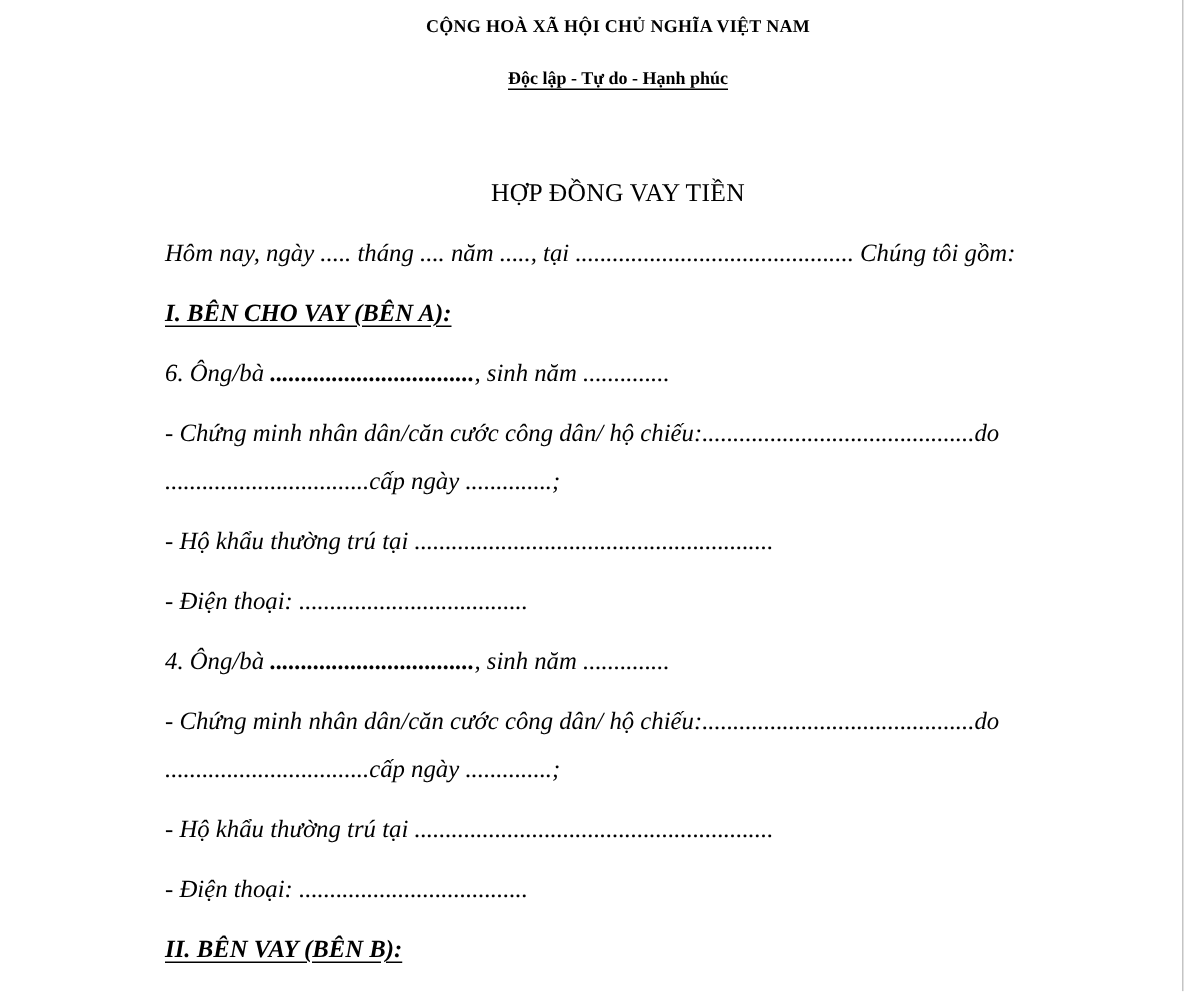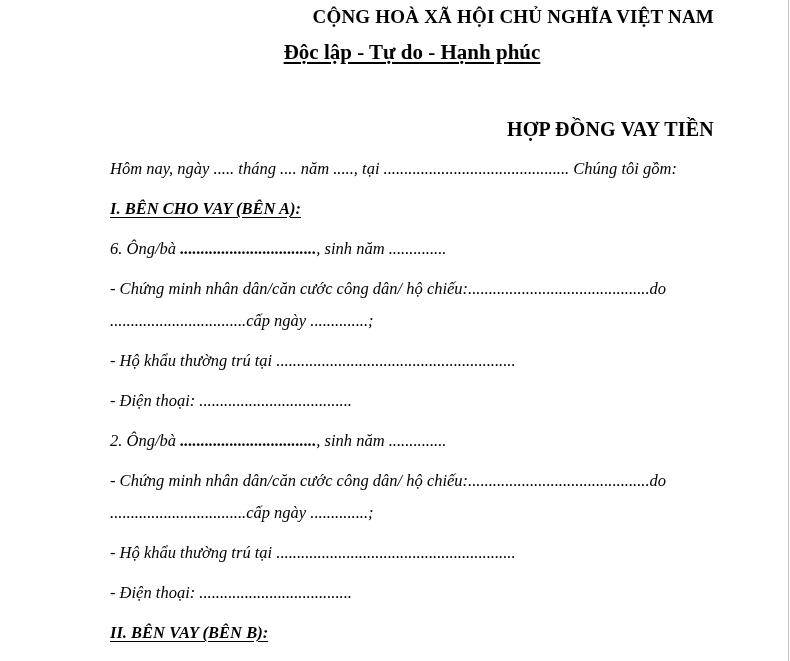--- a/index.html
+++ b/index.html
@@ -23,38 +23,38 @@
   }
   .content {
     position: absolute;
     left: 110px;
     top: 0;
     width: 604px;
   }
   .hdr1 {
     padding-top: 4px;
     font-weight: bold;
-    font-size: 19px;
+    font-size: 12px;
     line-height: 26px;
-    text-align: right;
+    text-align: center;
     letter-spacing: 0.2px;
   }
   .hdr2 {
     margin-top: 9px;
     font-weight: bold;
-    font-size: 21px;
+    font-size: 12px;
     line-height: 26px;
     text-align: center;
   }
   .doc-title {
     margin-top: 51px;
-    font-weight: bold;
-    font-size: 20px;
+    font-weight: normal;
+    font-size: 17px;
     line-height: 26px;
-    text-align: right;
+    text-align: center;
     letter-spacing: 0.2px;
   }
   .para {
     font-size: 16.5px;
     line-height: 32px;
     margin: 0 0 8px 0;
     white-space: nowrap;
     font-style: italic;
   }
   .para.intro { margin-top: 11px; }
@@ -83,21 +83,21 @@
 
     <div class="para">
       <div class="line">- Chứng minh nhân dân/căn cước công dân/ hộ chiếu:............................................do</div>
       <div class="line">.................................cấp ngày ..............;</div>
     </div>
 
     <div class="para">- Hộ khẩu thường trú tại ..........................................................</div>
 
     <div class="para">- Điện thoại: .....................................</div>
 
-    <div class="para"><span>2. Ông/bà </span><span class="b">.................................</span><span>, sinh năm </span><span>..............</span></div>
+    <div class="para"><span>4. Ông/bà </span><span class="b">.................................</span><span>, sinh năm </span><span>..............</span></div>
 
     <div class="para">
       <div class="line">- Chứng minh nhân dân/căn cước công dân/ hộ chiếu:............................................do</div>
       <div class="line">.................................cấp ngày ..............;</div>
     </div>
 
     <div class="para">- Hộ khẩu thường trú tại ..........................................................</div>
 
     <div class="para">- Điện thoại: .....................................</div>
 

